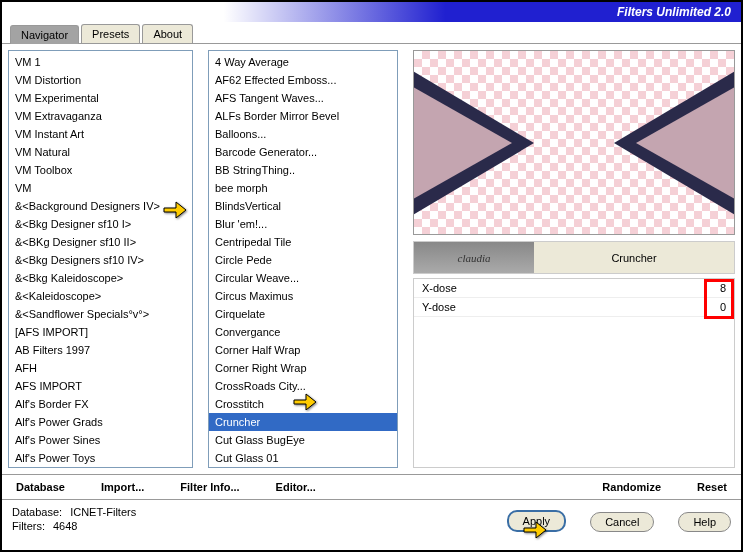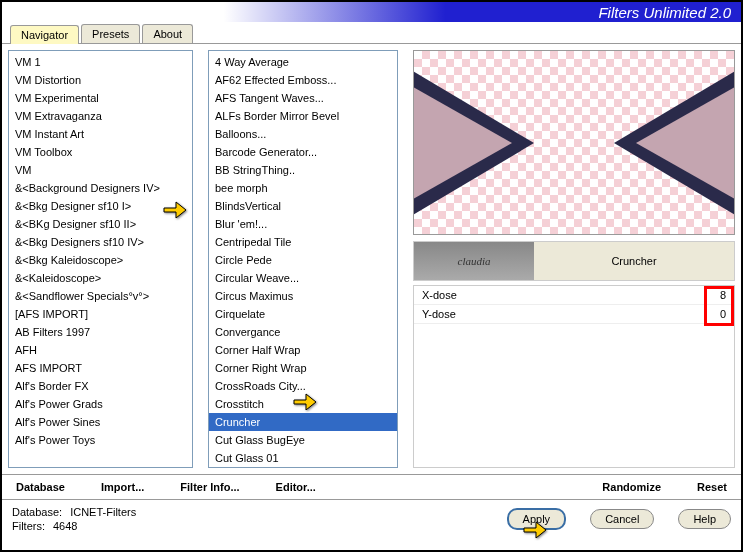--- a/index.html
+++ b/index.html
@@ -1,50 +1,50 @@
 <!DOCTYPE html>
 <html><head>
 <meta charset="utf-8">
 <style>
 *{box-sizing:border-box;margin:0;padding:0;font-family:Tahoma,Arial,sans-serif;font-size:11px;color:#000}
 body{background:#fff;width:743px;height:552px;border:2px solid #000;position:relative;overflow:hidden}
 .titlebar{background:linear-gradient(to right,#fff 30%,#2020d0 60%);height:20px;display:flex;align-items:center;justify-content:flex-end;padding-right:10px}
-.titlebar span{color:#fff;font-size:15px;font-weight:normal;font-style:italic}
+.titlebar span{color:#fff;font-size:12px;font-weight:bold;font-style:italic}
 .tabs{display:flex;border-bottom:1px solid #999;padding-left:8px;margin-top:2px}
 .tab{padding:3px 10px;border:1px solid #999;border-bottom:none;background:#ece9d8;margin-right:2px;border-radius:3px 3px 0 0;cursor:pointer}
-.tab.active{background:#fef9c3;position:relative;top:1px}
+.tab.active{background:#a3a3a3;position:relative;top:1px}
 .main{display:flex;padding:6px;gap:15px;height:430px}
 .listbox{border:1px solid #7f9db9;background:#fff;overflow-y:scroll;overflow-x:hidden;padding:2px 0}
 .listbox.left{width:185px}
 .listbox.mid{width:190px}
 .list-item{padding:1px 6px;white-space:nowrap;cursor:pointer;line-height:16px}
 .list-item.selected{background:#316ac5;color:#fff}
 .right{flex:1;display:flex;flex-direction:column}
 .preview{border:1px solid #999;height:185px;background:#fff;position:relative;overflow:hidden;margin-bottom:6px}
 .checker{position:absolute;inset:0;background-image:
  linear-gradient(45deg,#f5d0d6 25%,transparent 25%),
  linear-gradient(-45deg,#f5d0d6 25%,transparent 25%),
  linear-gradient(45deg,transparent 75%,#f5d0d6 75%),
  linear-gradient(-45deg,transparent 75%,#f5d0d6 75%);
  background-size:16px 16px;background-position:0 0,0 8px,8px -8px,-8px 0}
 .shape{position:absolute;width:0;height:0}
 .shape.l1{left:-40px;top:50%;transform:translateY(-50%);border-top:95px solid transparent;border-bottom:95px solid transparent;border-left:160px solid #2a2a4a}
 .shape.l2{left:-52px;top:50%;transform:translateY(-50%);border-top:85px solid transparent;border-bottom:85px solid transparent;border-left:150px solid #c4a5b0}
 .shape.r1{right:-40px;top:50%;transform:translateY(-50%);border-top:95px solid transparent;border-bottom:95px solid transparent;border-right:160px solid #2a2a4a}
 .shape.r2{right:-52px;top:50%;transform:translateY(-50%);border-top:85px solid transparent;border-bottom:85px solid transparent;border-right:150px solid #c4a5b0}
-.filter-header{display:flex;align-items:flex-end;border:1px solid #ccc;height:40px;margin-bottom:4px}
+.filter-header{display:flex;align-items:flex-end;border:1px solid #ccc;height:33px;margin-bottom:4px}
 .filter-header .logo{width:120px;height:100%;background:linear-gradient(#888,#aaa);display:flex;align-items:center;justify-content:center;font-style:italic;color:#333;font-family:cursive}
 .filter-header .fname{flex:1;text-align:center;background:#ece9d8;height:100%;display:flex;align-items:center;justify-content:center}
 .params{border:1px solid #ccc;flex:1;position:relative}
 .param-row{display:flex;justify-content:space-between;padding:3px 8px;border-bottom:1px solid #eee}
 .redbox{position:absolute;border:3px solid red;right:0;top:0;width:30px;height:40px}
 .btnrow{display:flex;gap:28px;padding:4px 10px;border-top:1px solid #999;border-bottom:1px solid #999;align-items:center}
 .btnrow .txtbtn{font-weight:bold;cursor:pointer;padding:2px 4px}
 .btnrow .spacer{flex:1}
-.footer{display:flex;padding:6px 10px;align-items:center}
+.footer{display:flex;padding:6px 10px;align-items:flex-end}
 .footer-info{display:flex;flex-direction:column;gap:2px}
 .footer-info div{display:flex;gap:8px}
 .footer .spacer{flex:1}
 .btn{border:1px solid #888;background:#ece9d8;padding:3px 14px;cursor:pointer;border-radius:10px;margin-left:24px}
 .btn.primary{border:2px solid #3a6ea5}
 .pointer{position:absolute;width:26px;height:20px;pointer-events:none;z-index:10}
 .pointer svg{filter:drop-shadow(1px 1px 1px rgba(0,0,0,.5))}
 ::-webkit-scrollbar{width:16px}
 ::-webkit-scrollbar-track{background:#ece9d8}
 ::-webkit-scrollbar-thumb{background:#c8c8c8;border:1px solid #888}
@@ -63,20 +63,21 @@
  <div class="tab">About</div>
 </div>
 
 <div class="main">
  <div class="listbox left" id="leftList">
       <div class="list-item">VM 1</div>
       <div class="list-item">VM Distortion</div>
       <div class="list-item">VM Experimental</div>
       <div class="list-item">VM Extravaganza</div>
       <div class="list-item">VM Instant Art</div>
+      <div class="list-item">VM Natural</div>
       <div class="list-item">VM Toolbox</div>
       <div class="list-item">VM</div>
       <div class="list-item">&amp;&lt;Background Designers IV&gt;</div>
       <div class="list-item">&amp;&lt;Bkg Designer sf10 I&gt;</div>
       <div class="list-item">&amp;&lt;BKg Designer sf10 II&gt;</div>
       <div class="list-item">&amp;&lt;Bkg Designers sf10 IV&gt;</div>
       <div class="list-item">&amp;&lt;Bkg Kaleidoscope&gt;</div>
       <div class="list-item">&amp;&lt;Kaleidoscope&gt;</div>
       <div class="list-item">&amp;&lt;Sandflower Specials°v°&gt;</div>
       <div class="list-item">[AFS IMPORT]</div>

